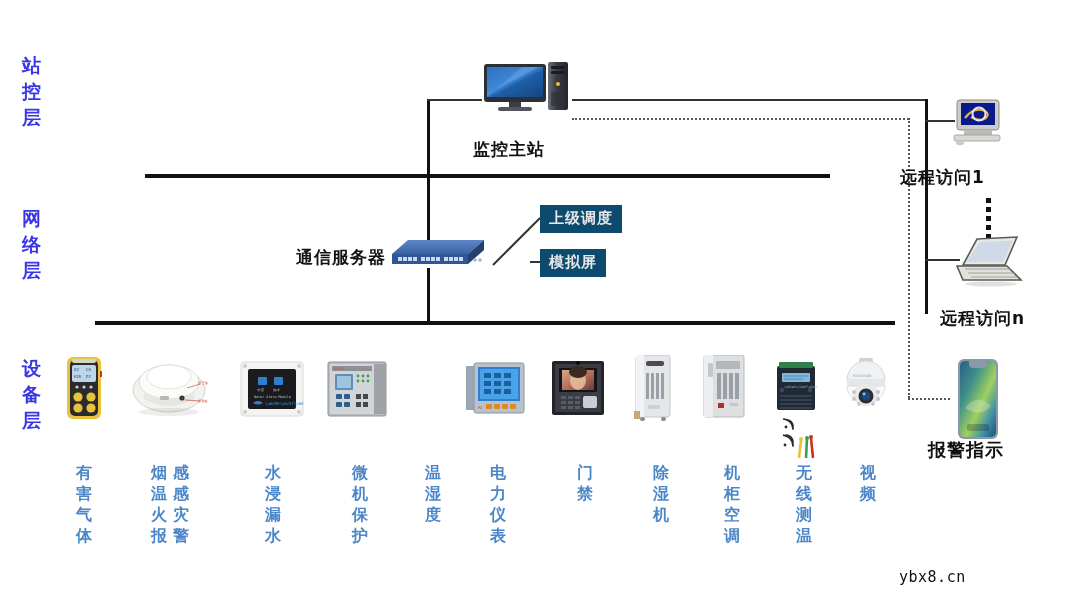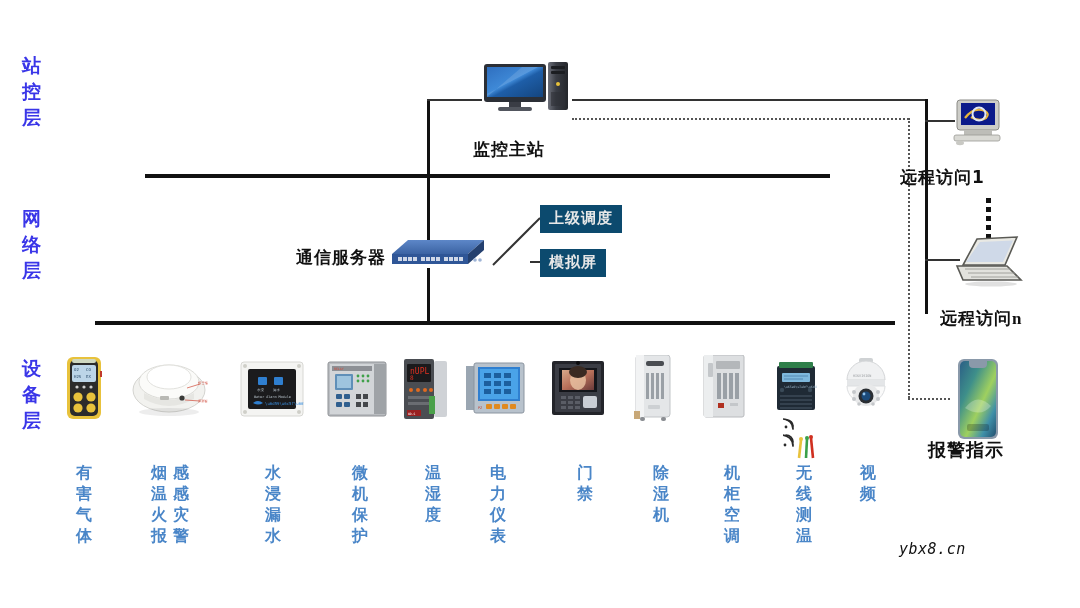--- a/index.html
+++ b/index.html
@@ -228,21 +228,21 @@
       <polygon points="25,7 58,5.5 48,27 11,27" fill="#cfd9e8"></polygon>
       <polygon points="2,31 52,31 66,45 8,45" fill="#e2e2dd" stroke="#5a5a55" stroke-width="1.6"></polygon>
       <g stroke="#9a9a95" stroke-width="0.9">
         <line x1="10" y1="34" x2="56" y2="34"></line>
           <line x1="13" y1="38" x2="60" y2="38"></line>
         <line x1="16" y1="42" x2="63" y2="42"></line>
       </g>
       <ellipse cx="36" cy="49" rx="26" ry="2.6" fill="#000" opacity="0.12"></ellipse>
     </svg>
   </div>
-  <div class="caption" style="left:940px;top:299px;font-family:Liberation Serif, serif;">远程访问n</div>
+  <div class="caption" style="left:940px;top:299px;">远程访问n</div>
 
   <div class="dev" style="left:955px;top:358px;width:46px;height:82px;">
     <svg width="46" height="82" viewBox="0 0 46 82">
       <defs>
         <linearGradient id="wall" x1="0" y1="0" x2="1" y2="1">
           <stop offset="0%" stop-color="#2b5f86"></stop>
             <stop offset="30%" stop-color="#3e8f8a"></stop>
           <stop offset="58%" stop-color="#9fd05f"></stop>
             <stop offset="80%" stop-color="#3f8fa8"></stop>
           <stop offset="100%" stop-color="#23506f"></stop>
@@ -355,40 +355,20 @@
       <g fill="#44474b">
         <rect x="29" y="34" width="5" height="5"></rect>
           <rect x="36" y="34" width="5" height="5"></rect>
         <rect x="29" y="42" width="5" height="5"></rect>
           <rect x="36" y="42" width="5" height="5"></rect>
       </g>
     </svg>
   </div>
   <div class="dev-cap" style="left:340px;top:462px;width:40px;"><span class="col"><span>微</span><span>机</span><span>保</span><span>护</span></span></div>
 
-  <div class="dev" style="left:403px;top:358px;width:46px;height:62px;">
-    <svg width="46" height="62" viewBox="0 0 46 62">
-      <rect x="1" y="1" width="30" height="60" rx="2" fill="#4a4d52"></rect>
-      <rect x="31" y="3" width="13" height="56" rx="2" fill="#cfd2d6"></rect>
-      <rect x="4" y="6" width="24" height="18" rx="1" fill="#1a1a1c"></rect>
-      <text x="7" y="16" fill="#e03020" font-size="8" font-family="monospace">nUPL</text>
-      <text x="7" y="22" fill="#e03020" font-size="6" font-family="monospace">8</text>
-      <g fill="#e06a20">
-        <circle cx="8" cy="32" r="2"></circle>
-          <circle cx="15" cy="32" r="2"></circle>
-        <circle cx="22" cy="32" r="2"></circle>
-          <circle cx="28" cy="32" r="2"></circle>
-      </g>
-      <rect x="5" y="38" width="22" height="3" fill="#6a6d72"></rect>
-      <rect x="5" y="44" width="22" height="3" fill="#6a6d72"></rect>
-      <rect x="26" y="38" width="6" height="18" fill="#4aa04a"></rect>
-      <rect x="4" y="52" width="14" height="6" fill="#9a2020"></rect>
-      <text x="5" y="57" fill="#fff" font-size="3" font-family="monospace">WD-S</text>
-    </svg>
-  </div>
   <div class="dev-cap" style="left:413px;top:462px;width:40px;"><span class="col"><span>温</span><span>湿</span><span>度</span></span></div>
 
   <div class="dev" style="left:466px;top:362px;width:60px;height:54px;">
     <svg width="60" height="54" viewBox="0 0 60 54">
       <rect x="0" y="4" width="12" height="44" fill="#9aa6b2"></rect>
       <rect x="8" y="1" width="50" height="50" rx="2" fill="#b8c2cc" stroke="#8b95a0" stroke-width="1"></rect>
       <rect x="12" y="5" width="42" height="34" fill="#2f7fd0"></rect>
       <rect x="14" y="7" width="38" height="30" fill="#4aa3e8"></rect>
       <g fill="#1c5f9e">
         <rect x="18" y="11" width="7" height="5"></rect>
@@ -542,15 +522,15 @@
         <circle cx="41" cy="34" r="2"></circle>
           <circle cx="41" cy="41" r="2"></circle>
         <circle cx="22" cy="46" r="1.8"></circle>
           <circle cx="36" cy="46" r="1.8"></circle>
       </g>
       <text x="16" y="19" fill="#9a9da0" font-size="3.4" font-family="monospace">HIKVISION</text>
     </svg>
   </div>
   <div class="dev-cap" style="left:848px;top:462px;width:40px;"><span class="col"><span>视</span><span>频</span></span></div>
 
-  <div class="watermark" style="left:899px;top:540px;font-style:italic;">ybx8.cn</div>
+  <div class="watermark" style="left:899px;top:568px;">ybx8.cn</div>
 
 </div>
 
 </body></html>

